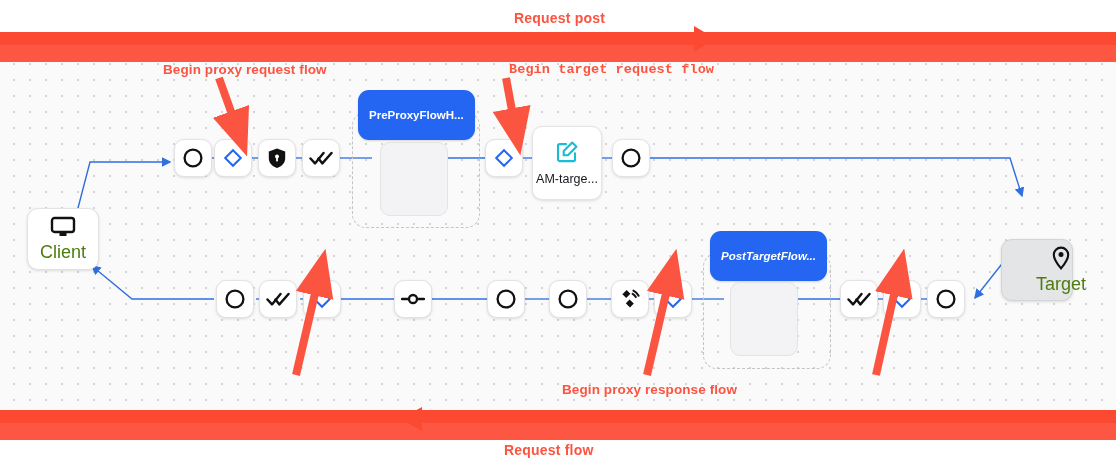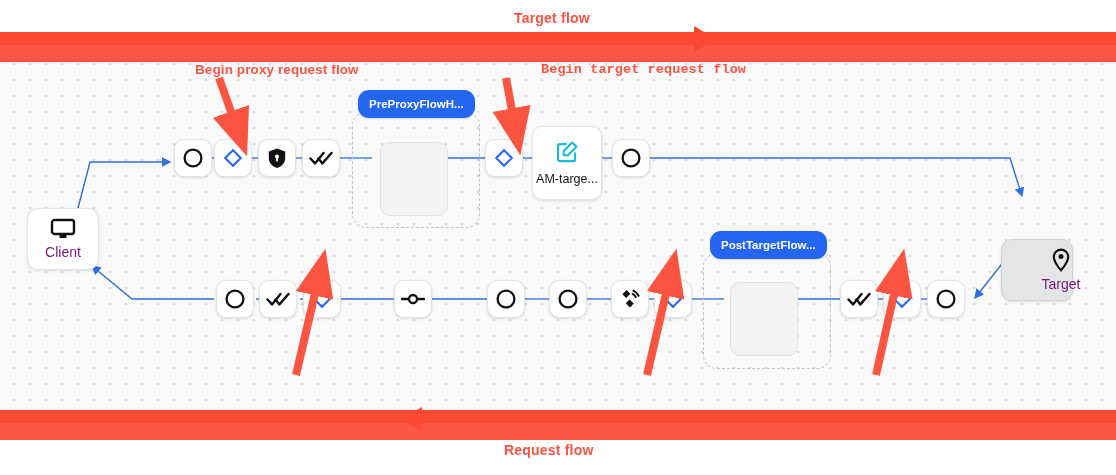--- a/index.html
+++ b/index.html
@@ -46,40 +46,40 @@
     position:absolute;
     color:#fb5440;font-weight:bold;font-size:14px;
     letter-spacing:.2px;white-space:nowrap;
   }
   .cap-request{left:514px;top:10px;}
   .cap-response{left:504px;top:442px;}
 
   
   .anno{
     position:absolute;color:#fb5440;font-weight:bold;font-size:13.5px;
-    white-space:nowrap;letter-spacing:.1px;margin-left:32px;
+    white-space:nowrap;letter-spacing:.1px;
   }
   .anno-arrow{position:absolute;}
 
   
   .node{
     position:absolute;
     box-sizing:border-box;
     background:#ffffff;
     border:1px solid #e3e3e6;
     border-radius:10px;
     box-shadow:0 1px 3px rgba(0,0,0,.13);
     display:flex;align-items:center;justify-content:center;
   }
   .node-sm{width:38px;height:38px;}
   .endpoint{
     width:72px;height:62px;border-radius:11px;
     flex-direction:column;gap:4px;
   }
-  .endpoint .ep-label{font-size:14px;color:#701a75;}
+  .endpoint .ep-label{font-size:18px;color:#4d7c0f;}
   .endpoint.grey{background:#e4e5e7;border-color:#d3d4d7;padding-left:48px;}
 
   
   .card-wrap{position:absolute;}
   .card-stack{
     position:absolute;left:6px;top:6px;
     width:66px;height:72px;border-radius:10px;
     background:#f3f3f5;border:1px solid #e3e3e6;
   }
   .card{
@@ -95,21 +95,21 @@
   
   .group{
     position:absolute;box-sizing:border-box;
     border:1.6px dashed #c3c4c8;border-radius:14px;
     background:transparent;
   }
   .group-pill{
     position:absolute;
     background:#2465f1;color:#fff;
     font-size:11.5px;font-weight:bold;
-    padding:8px 11px;border-radius:11px;white-space:nowrap;
+    padding:19px 11px;border-radius:11px;white-space:nowrap;
     box-shadow:0 1px 2px rgba(0,0,0,.15);
   }
 
   svg.wires{position:absolute;left:0;top:0;width:1116px;height:360px;overflow:visible;}
   .ico{display:block;}
 </style>
 </head>
 <body>
 
 <div id="app">
@@ -304,21 +304,21 @@
 
     <div class="node node-sm" style="left:654px;top:230px;">
       <span>
         <svg class="ico" width="20" height="20" viewBox="0 0 20 20">
             <path d="M10 2.2 L17.8 10 L10 17.8 L2.2 10 Z" fill="none" stroke="#2465f1" stroke-width="2"></path>
           </svg>
       </span>
     </div>
 
     <div class="group" style="left:703px;top:203px;width:128px;height:116px;"></div>
-    <div class="group-pill" style="left:710px;top:181px;">PostTargetFlow...</div>
+    <div class="group-pill" style="left:710px;top:181px;font-style:italic;">PostTargetFlow...</div>
     <div class="card-wrap" style="left:724px;top:226px;width:78px;height:84px;">
       <div class="card-stack"></div>
     </div>
 
     <div class="node node-sm" style="left:840px;top:230px;">
       <span>
         <svg class="ico" width="24" height="16" viewBox="0 0 24 16">
           <path d="M1.5 8.5 L6 13.4 L14.5 3" fill="none" stroke="#111" stroke-width="2.4" stroke-linecap="round" stroke-linejoin="round"></path>
           <path d="M9.5 8.5 L13.4 13.4 L22.5 3" fill="none" stroke="#111" stroke-width="2.4" stroke-linecap="round" stroke-linejoin="round"></path>
         </svg>
@@ -348,25 +348,26 @@
     <div class="bar-b"></div>
   </div>
   <div class="arrowhead arrow-right"></div>
 
   <div class="banner banner-bottom">
     <div class="bar-a"></div>
     <div class="bar-b"></div>
   </div>
   <div class="arrowhead arrow-left"></div>
 
-  <div class="flow-caption cap-request">Target flow</div>
+  <div class="flow-caption cap-request">Request post</div>
   <div class="flow-caption cap-response">Request flow</div>
 
   <div class="anno" style="left:163px;top:62px;">Begin proxy request flow</div>
   <div class="anno" style="left:509px;top:62px;font-family:Liberation Mono, monospace;">Begin target request flow</div>
+  <div class="anno" style="left:562px;top:382px;">Begin proxy response flow</div>
 
   <svg class="anno-arrow" style="left:0;top:0;width:1116px;height:475px;">
     <defs>
       <marker id="rh" markerWidth="6" markerHeight="6" refX="3" refY="3" orient="auto">
         <path d="M0,0.6 L6,3 L0,5.4 Z" fill="#fb5440"></path>
       </marker>
     </defs>
 
     <path d="M219,78 L239,134" stroke="#fb5440" stroke-width="8" stroke-linecap="butt" marker-end="url(#rh)"></path>
 

